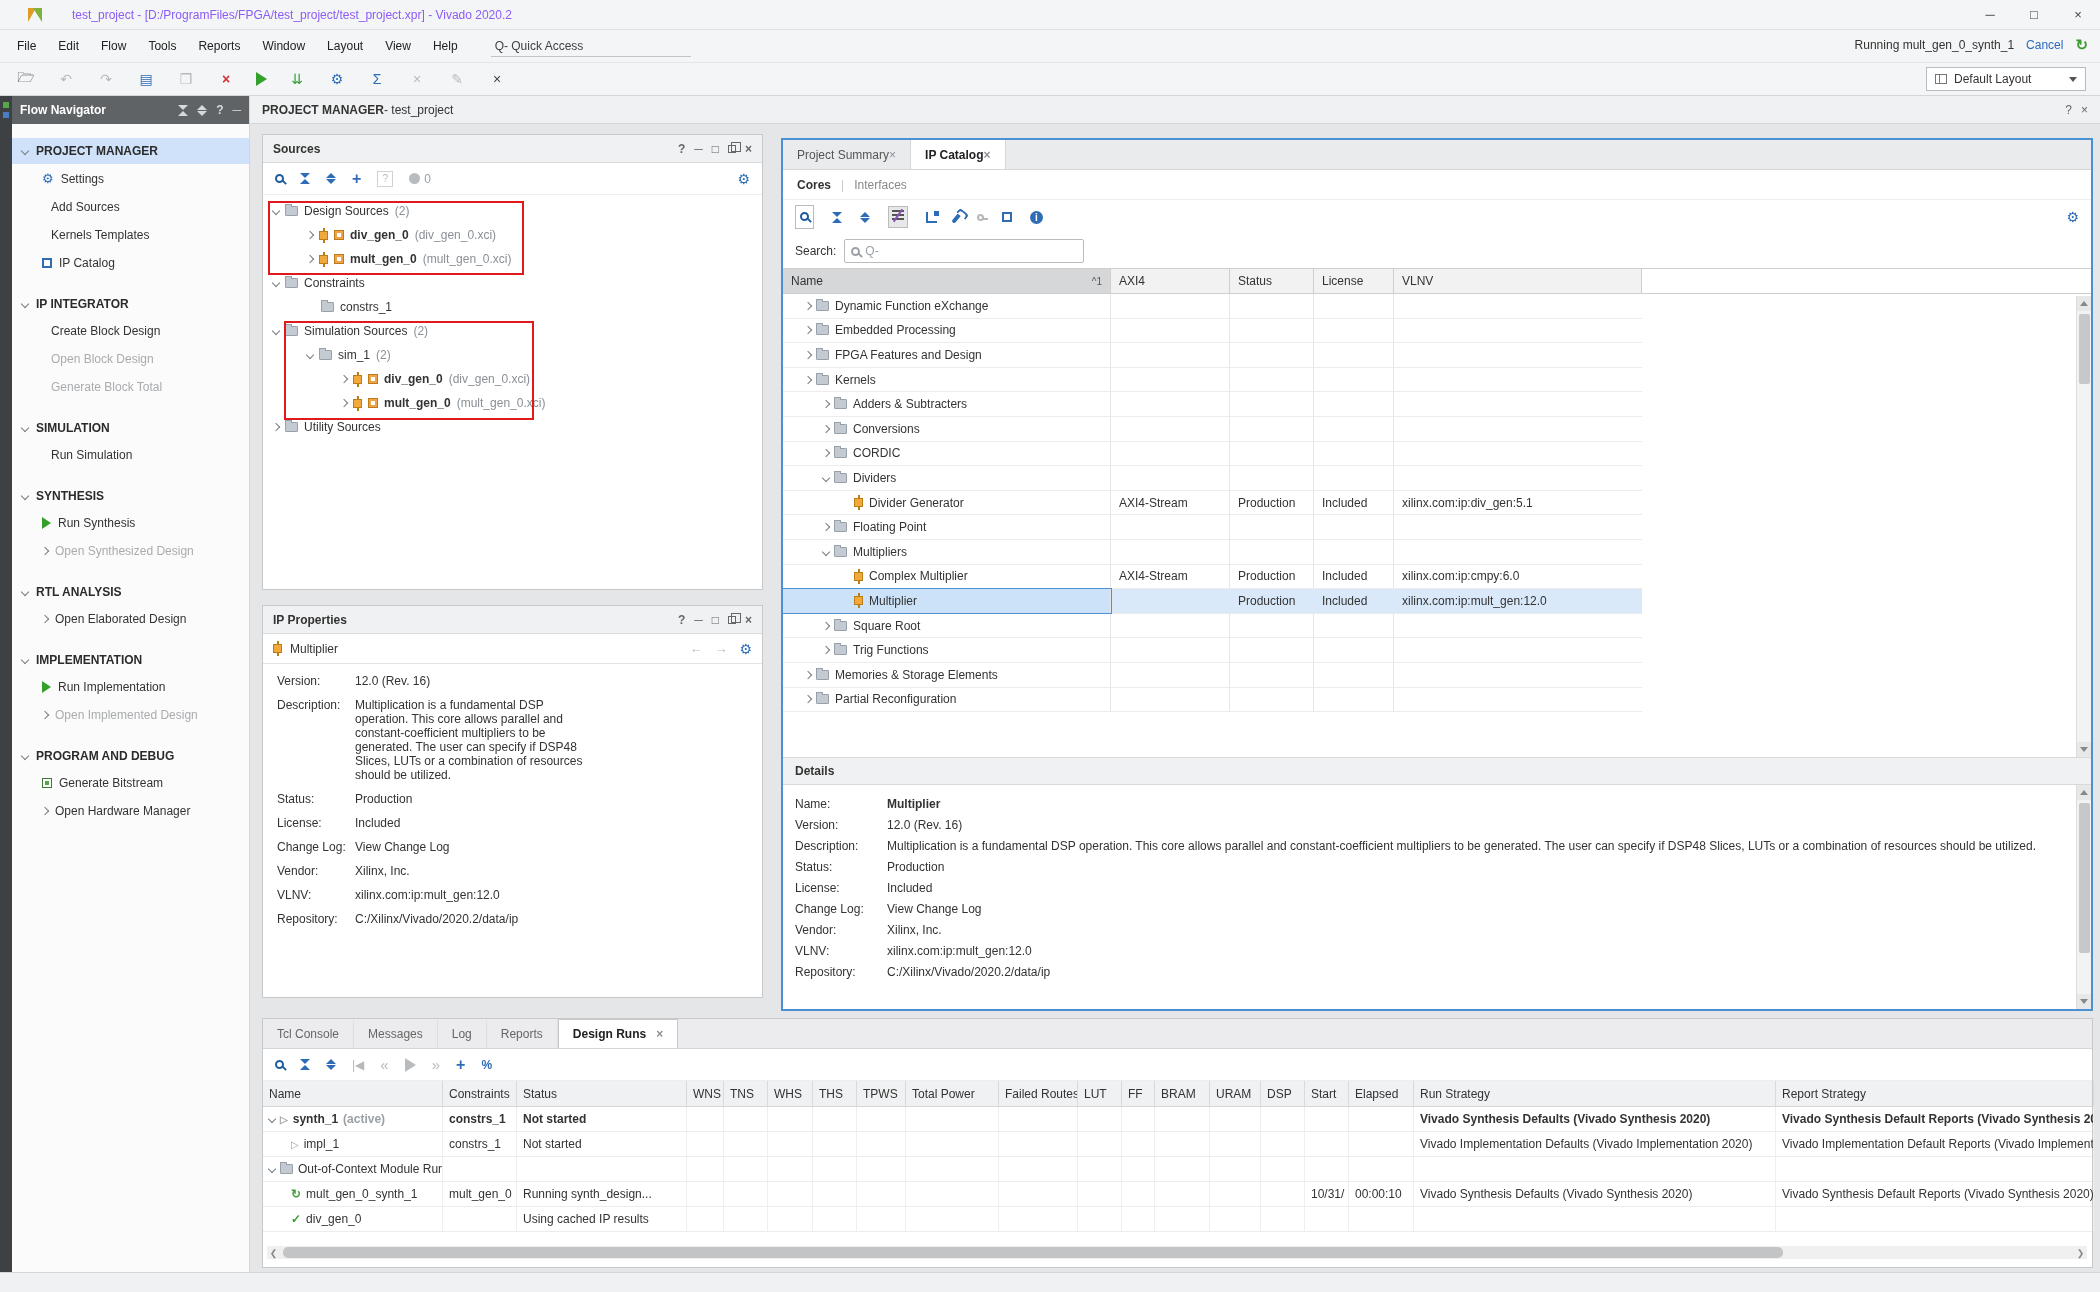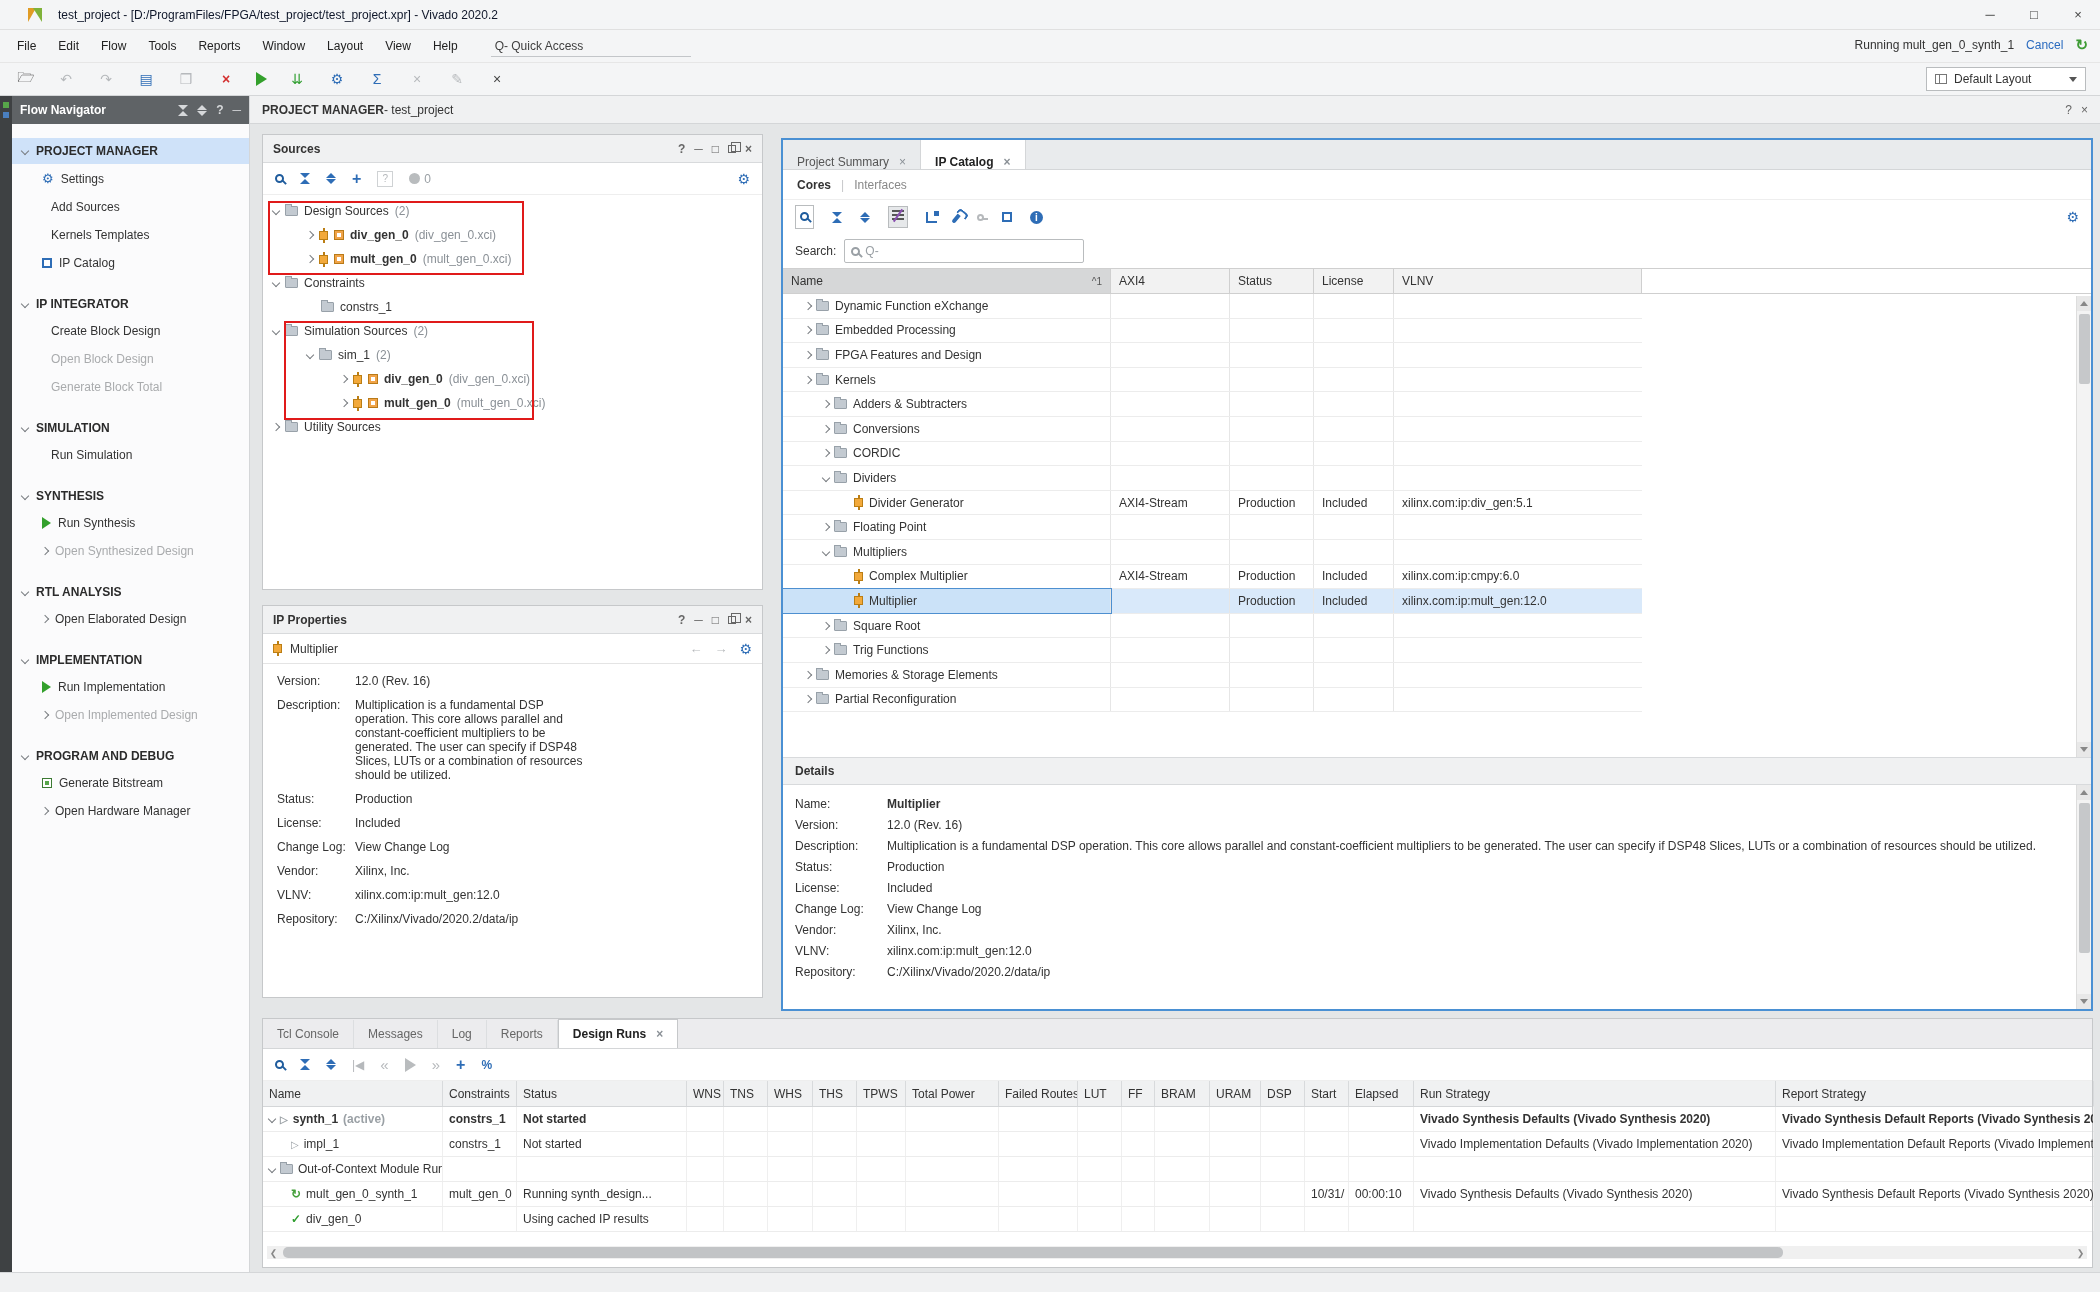--- a/index.html
+++ b/index.html
@@ -4,21 +4,21 @@
 <style>
   * { margin:0; padding:0; box-sizing:border-box; }
   html,body { width:2100px; height:1292px; font-family:"Liberation Sans", sans-serif; font-size:12px; color:#333; background:#e4e6e7; overflow:hidden; }
   .abs { position:absolute; }
 
   
   #titlebar { left:0; top:0; width:2100px; height:30px; background:#f4f5f6; border-bottom:1px solid #e0e0e0; display:flex; align-items:center; }
   .vivado-logo { width:16px; height:14px; margin-left:28px; position:relative; }
   .vivado-logo::before { content:''; position:absolute; left:0; top:0; border-left:8px solid #e09b24; border-bottom:14px solid transparent; }
   .vivado-logo::after { content:''; position:absolute; left:5px; top:0; border-top:14px solid #7fb239; border-left:9px solid transparent; }
-  #window-title { margin-left:14px; color:#0f172a; }
+  #window-title { margin-left:28px; color:#8b5cf6; }
   .win-controls { margin-left:auto; display:flex; }
   .win-btn { width:44px; height:30px; display:flex; align-items:center; justify-content:center; color:#444; font-size:13px; }
   #menubar { left:0; top:30px; width:2100px; height:33px; background:#f4f5f6; display:flex; align-items:center; border-bottom:1px solid #e6e6e6; }
   .menu-item { padding:4px 11px; color:#222; }
   #quick-access { margin-left:22px; width:200px; border-bottom:1px solid #c3c6c9; color:#404040; padding:3px 4px; display:flex; gap:6px; align-items:center; }
   #running-area { position:absolute; right:12px; top:36px; display:flex; align-items:center; gap:12px; }
   #cancel-link { color:#2a6bbf; }
   .spin-ico { color:#3f9c35; font-size:15px; font-weight:bold; }
 
   #toolbar { left:0; top:63px; width:2100px; height:33px; background:#f4f5f6; border-bottom:1px solid #d4d6d8; display:flex; align-items:center; gap:20px; padding-left:16px; }
@@ -114,21 +114,21 @@
   .frow { display:flex; margin-bottom:10px; }
   .frow .flabel { width:78px; flex:none; color:#333; }
   .frow .fvalue { color:#333; }
   .frow .fvalue.wrapped { width:238px; }
   .link { color:#2a6bbf; }
   .bold { font-weight:bold; }
 
   
   #main-panel { left:781px; top:138px; width:1312px; height:873px; background:#fff; border:2px solid #4a90d3; }
   #main-tabs { height:30px; background:#e9ebed; border-bottom:1px solid #d4d6d8; display:flex; }
-  .main-tab { display:flex; align-items:flex-end; gap:10px; padding:0 14px; border-right:1px solid #d4d6d8; color:#555; }
+  .main-tab { display:flex; align-items:center; padding:0 14px; border-right:1px solid #d4d6d8; color:#555; }
   .main-tab.active { background:#fff; font-weight:bold; color:#222; }
   .tab-x { color:#8a9096; font-size:12px; }
   #subtabs { height:30px; display:flex; align-items:center; gap:10px; padding:0 14px; border-bottom:1px solid #eee; }
   #subtabs .sep { color:#c6c8ca; }
   #cat-toolbar { height:34px; display:flex; align-items:center; gap:18px; padding:0 12px; }
   .pressed { border:1px solid #b9bcbe; background:#e6e8ea; padding:3px; }
   .boxed { border:1px solid #b9bcbe; padding:4px; }
   #cat-search-row { height:34px; display:flex; align-items:center; gap:8px; padding:0 12px; }
   #cat-search-box { width:240px; height:24px; border:1px solid #b9bcbe; border-radius:2px; display:flex; align-items:center; gap:5px; padding:0 6px; color:#9aa0a5; }
   #cat-table-header { height:26px; display:flex; border-top:1px solid #cfcfcf; border-bottom:1px solid #cfcfcf; }

